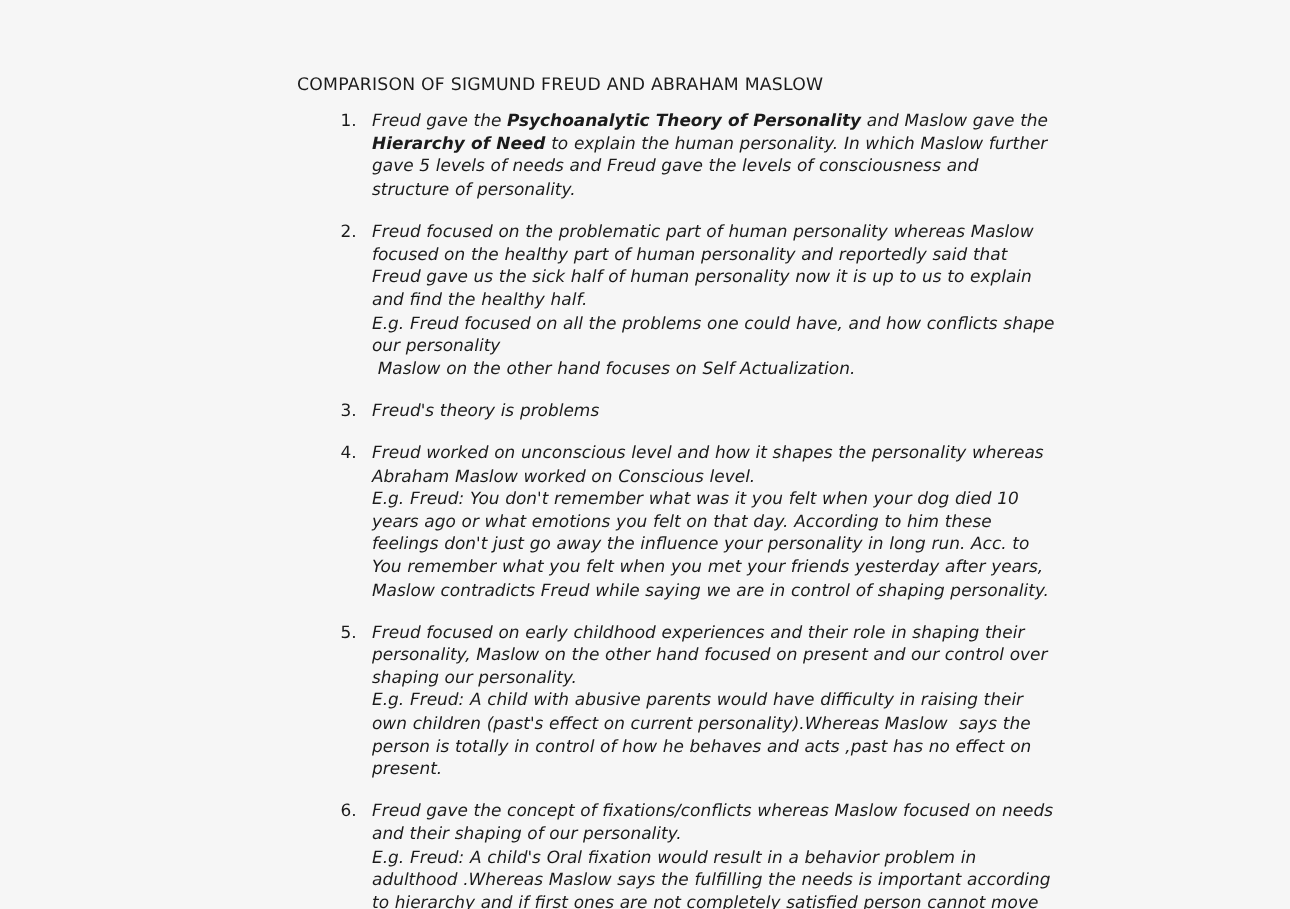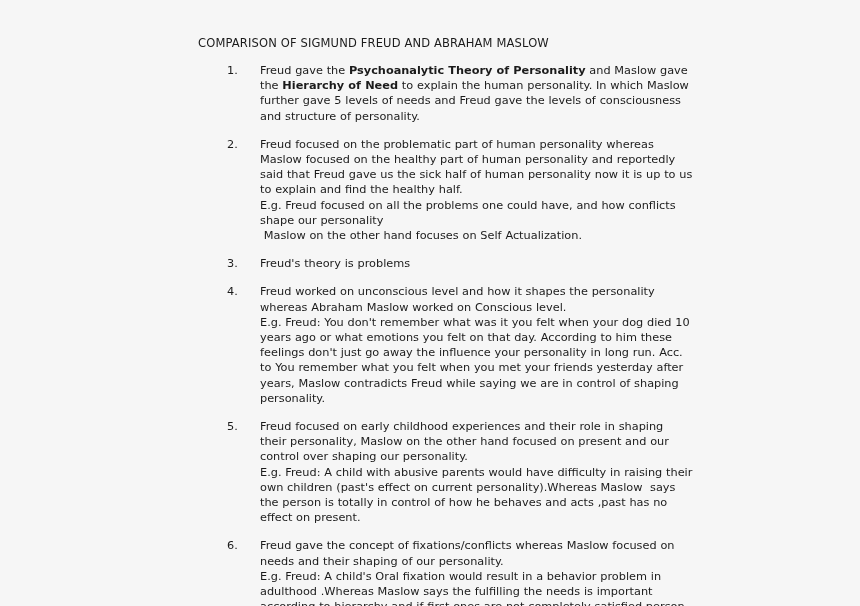--- a/index.html
+++ b/index.html
@@ -15,21 +15,21 @@
     overflow: hidden;
   }
   .page {
     position: relative;
     width: 860px;
     height: 606px;
     box-sizing: border-box;
     padding: 36px 0 0 0;
   }
   .doc-title {
-    margin: 0 0 9px 198px;
+    margin: 13px 0 9px 198px;
     font-size: 11.5px;
     font-weight: 400;
     letter-spacing: 0.15px;
     line-height: 15px;
     white-space: nowrap;
   }
   ol.points {
     margin: 0;
     padding: 0;
     list-style: none;
@@ -49,25 +49,26 @@
   .num {
     position: absolute;
     left: 14px;
     top: 0;
     width: 18px;
     text-align: left;
     font-size: 11.3px;
     line-height: 15.2px;
   }
   .para {
-    margin: 12px;
+    margin: 0;
     font-size: 11.3px;
     line-height: 15.2px;
     white-space: pre-wrap;
     word-spacing: 0.2px;
+    font-style: italic;
   }
   .bold-seg {
     font-weight: 700;
   }
 </style>
 </head>
 <body style="background: rgb(246, 246, 246); color: rgb(27, 27, 27);">
 
 <div class="page">
   <h1 class="doc-title">COMPARISON OF SIGMUND FREUD AND ABRAHAM MASLOW</h1>

